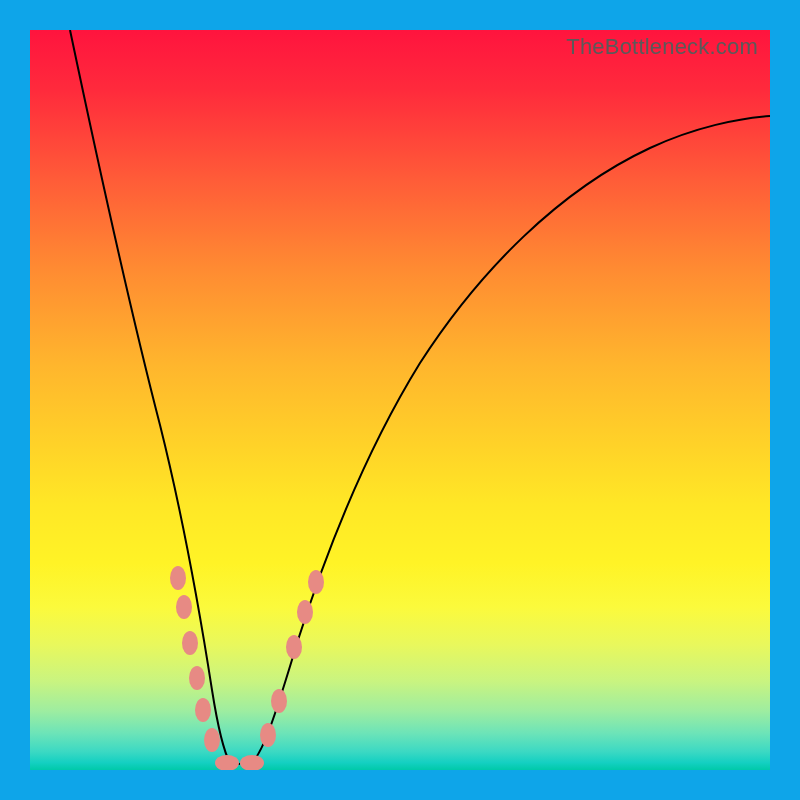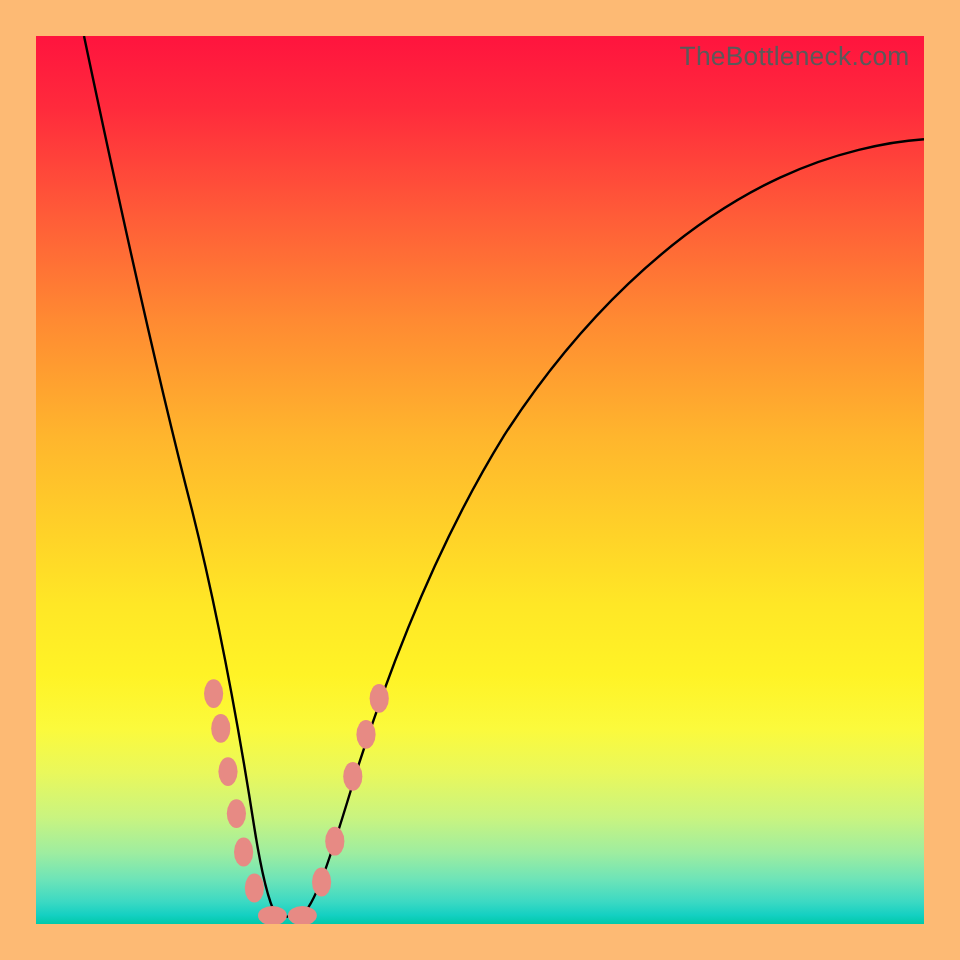--- a/index.html
+++ b/index.html
@@ -8,21 +8,21 @@
     width: 800px;
     height: 800px;
     overflow: hidden;
     background: #000;
     font-family: Arial, Helvetica, sans-serif;
   }
   .frame {
     position: relative;
     width: 800px;
     height: 800px;
-    background: #fdba74;
+    background: #0ea5e9;
   }
   .plot-area {
     position: absolute;
     left: 30px;
     top: 30px;
     width: 740px;
     height: 740px;
     
     background: linear-gradient(
       to bottom,

